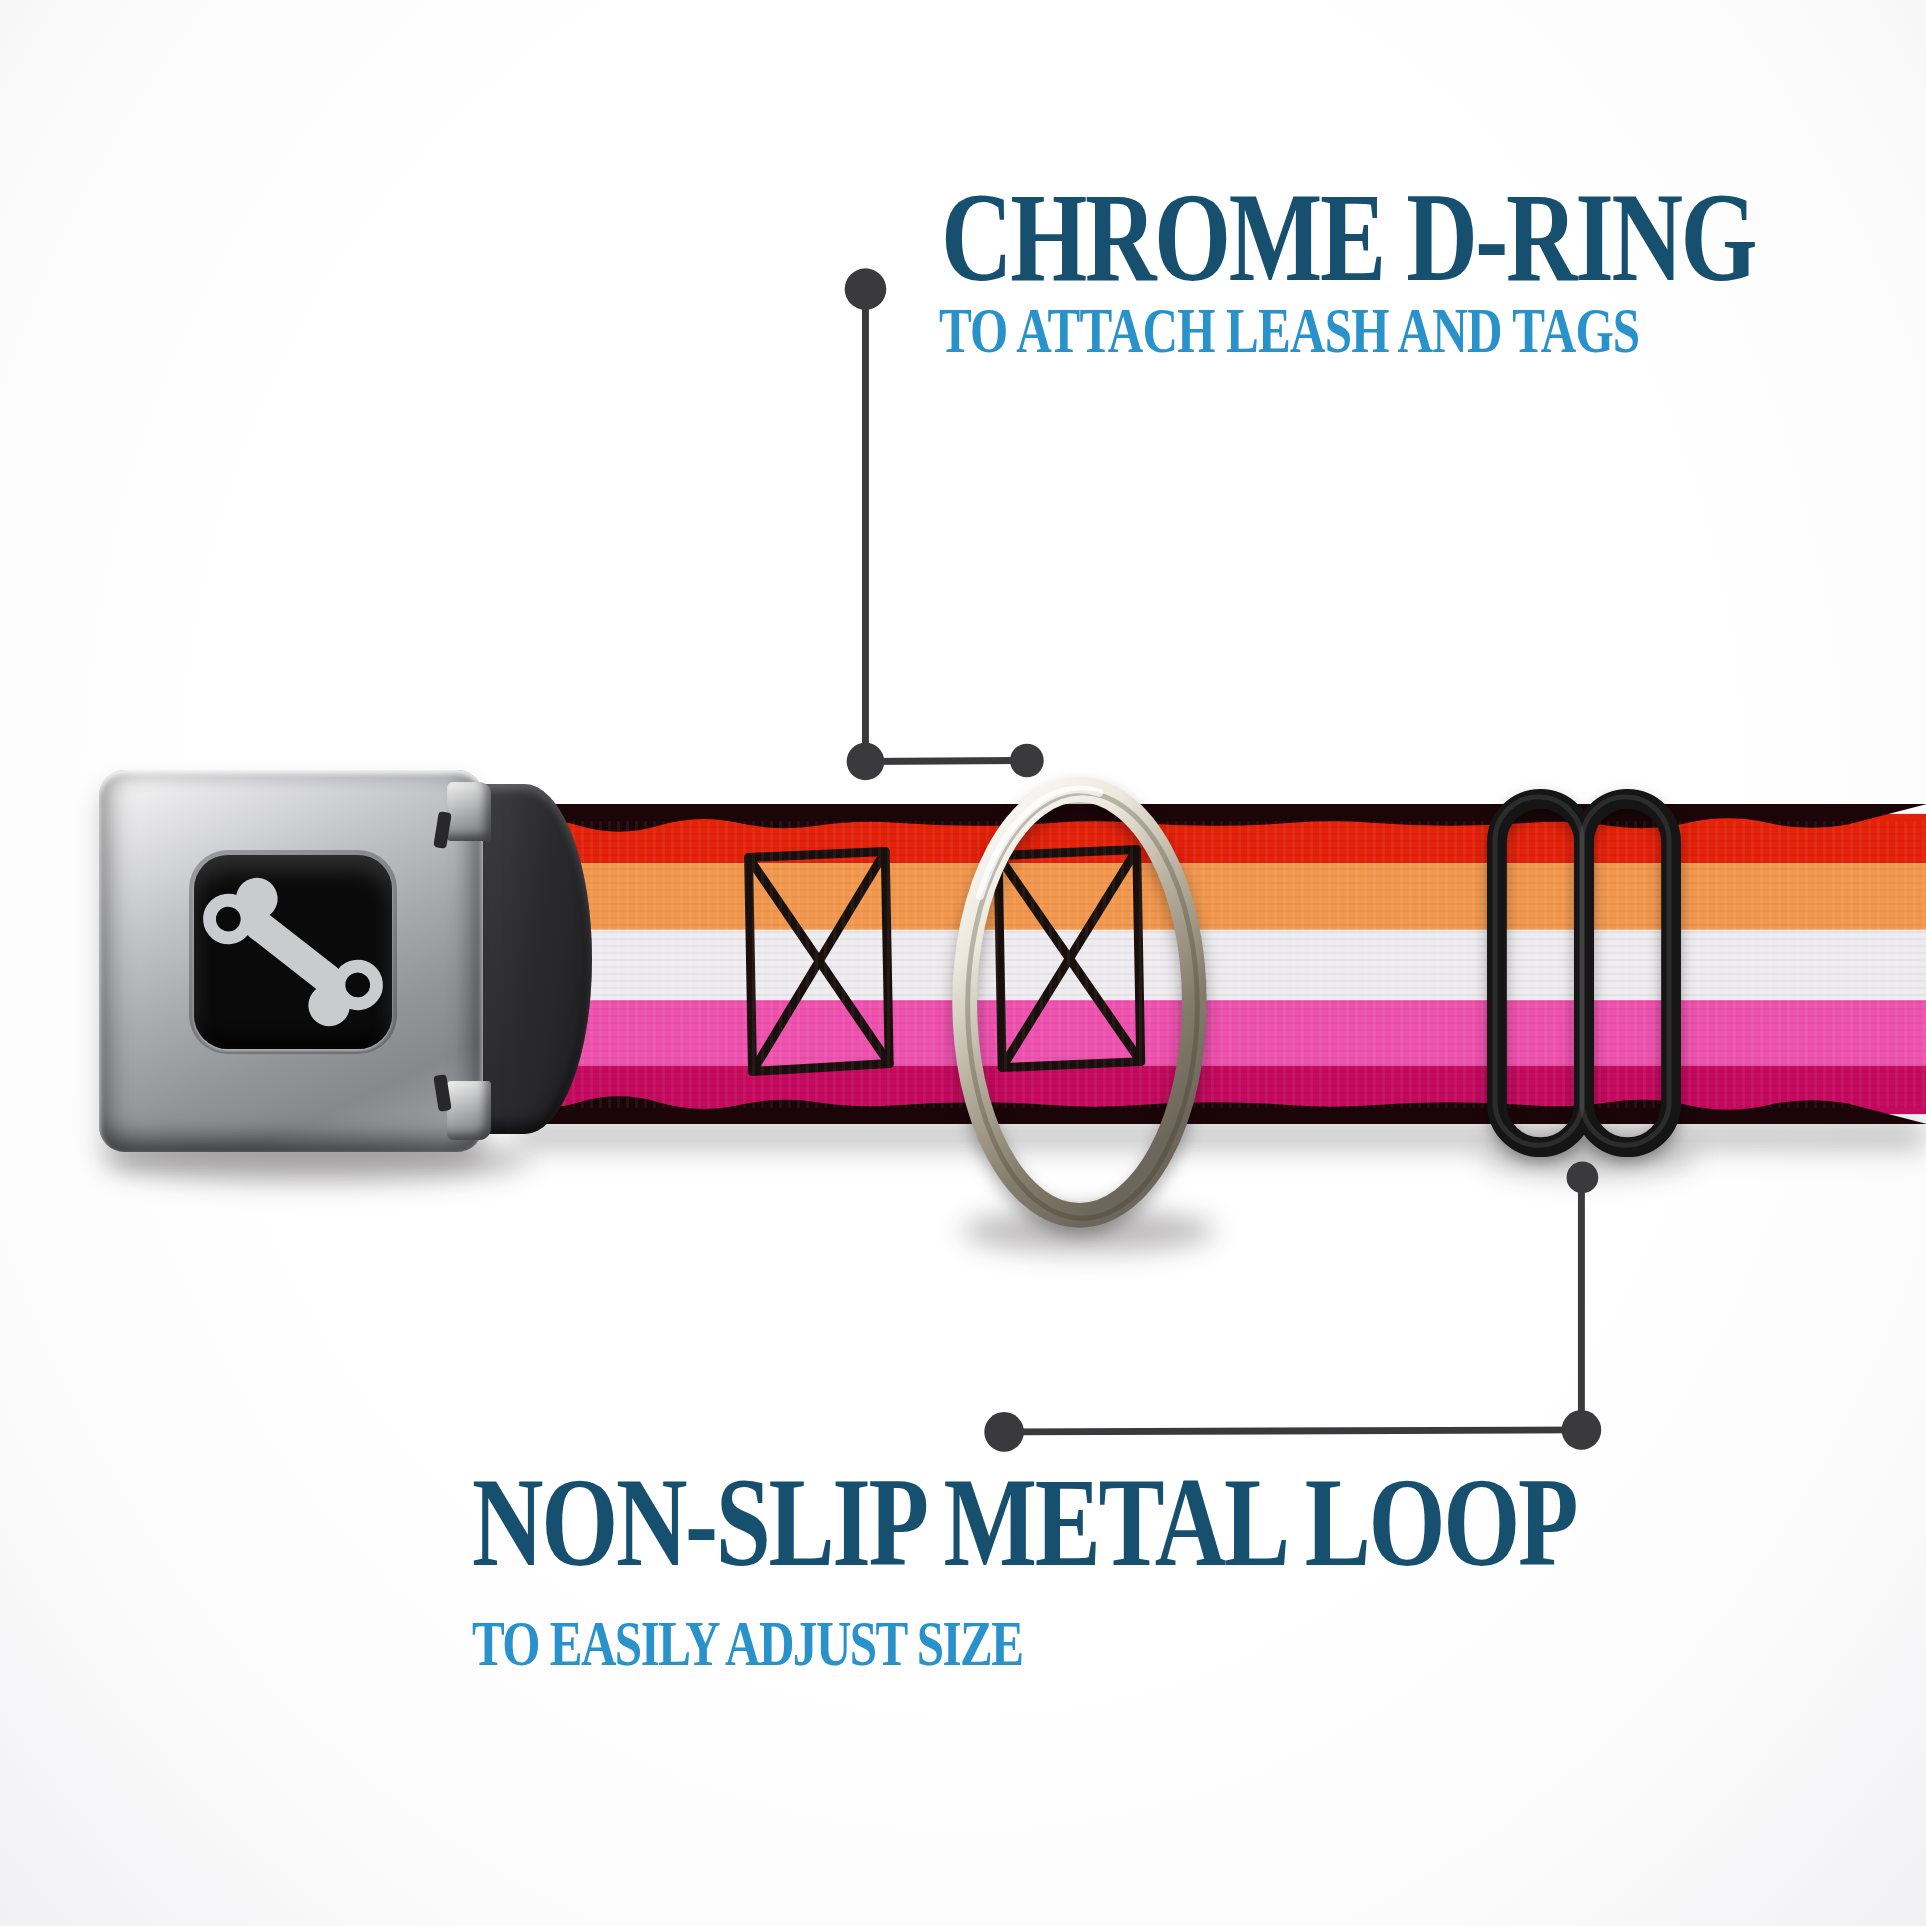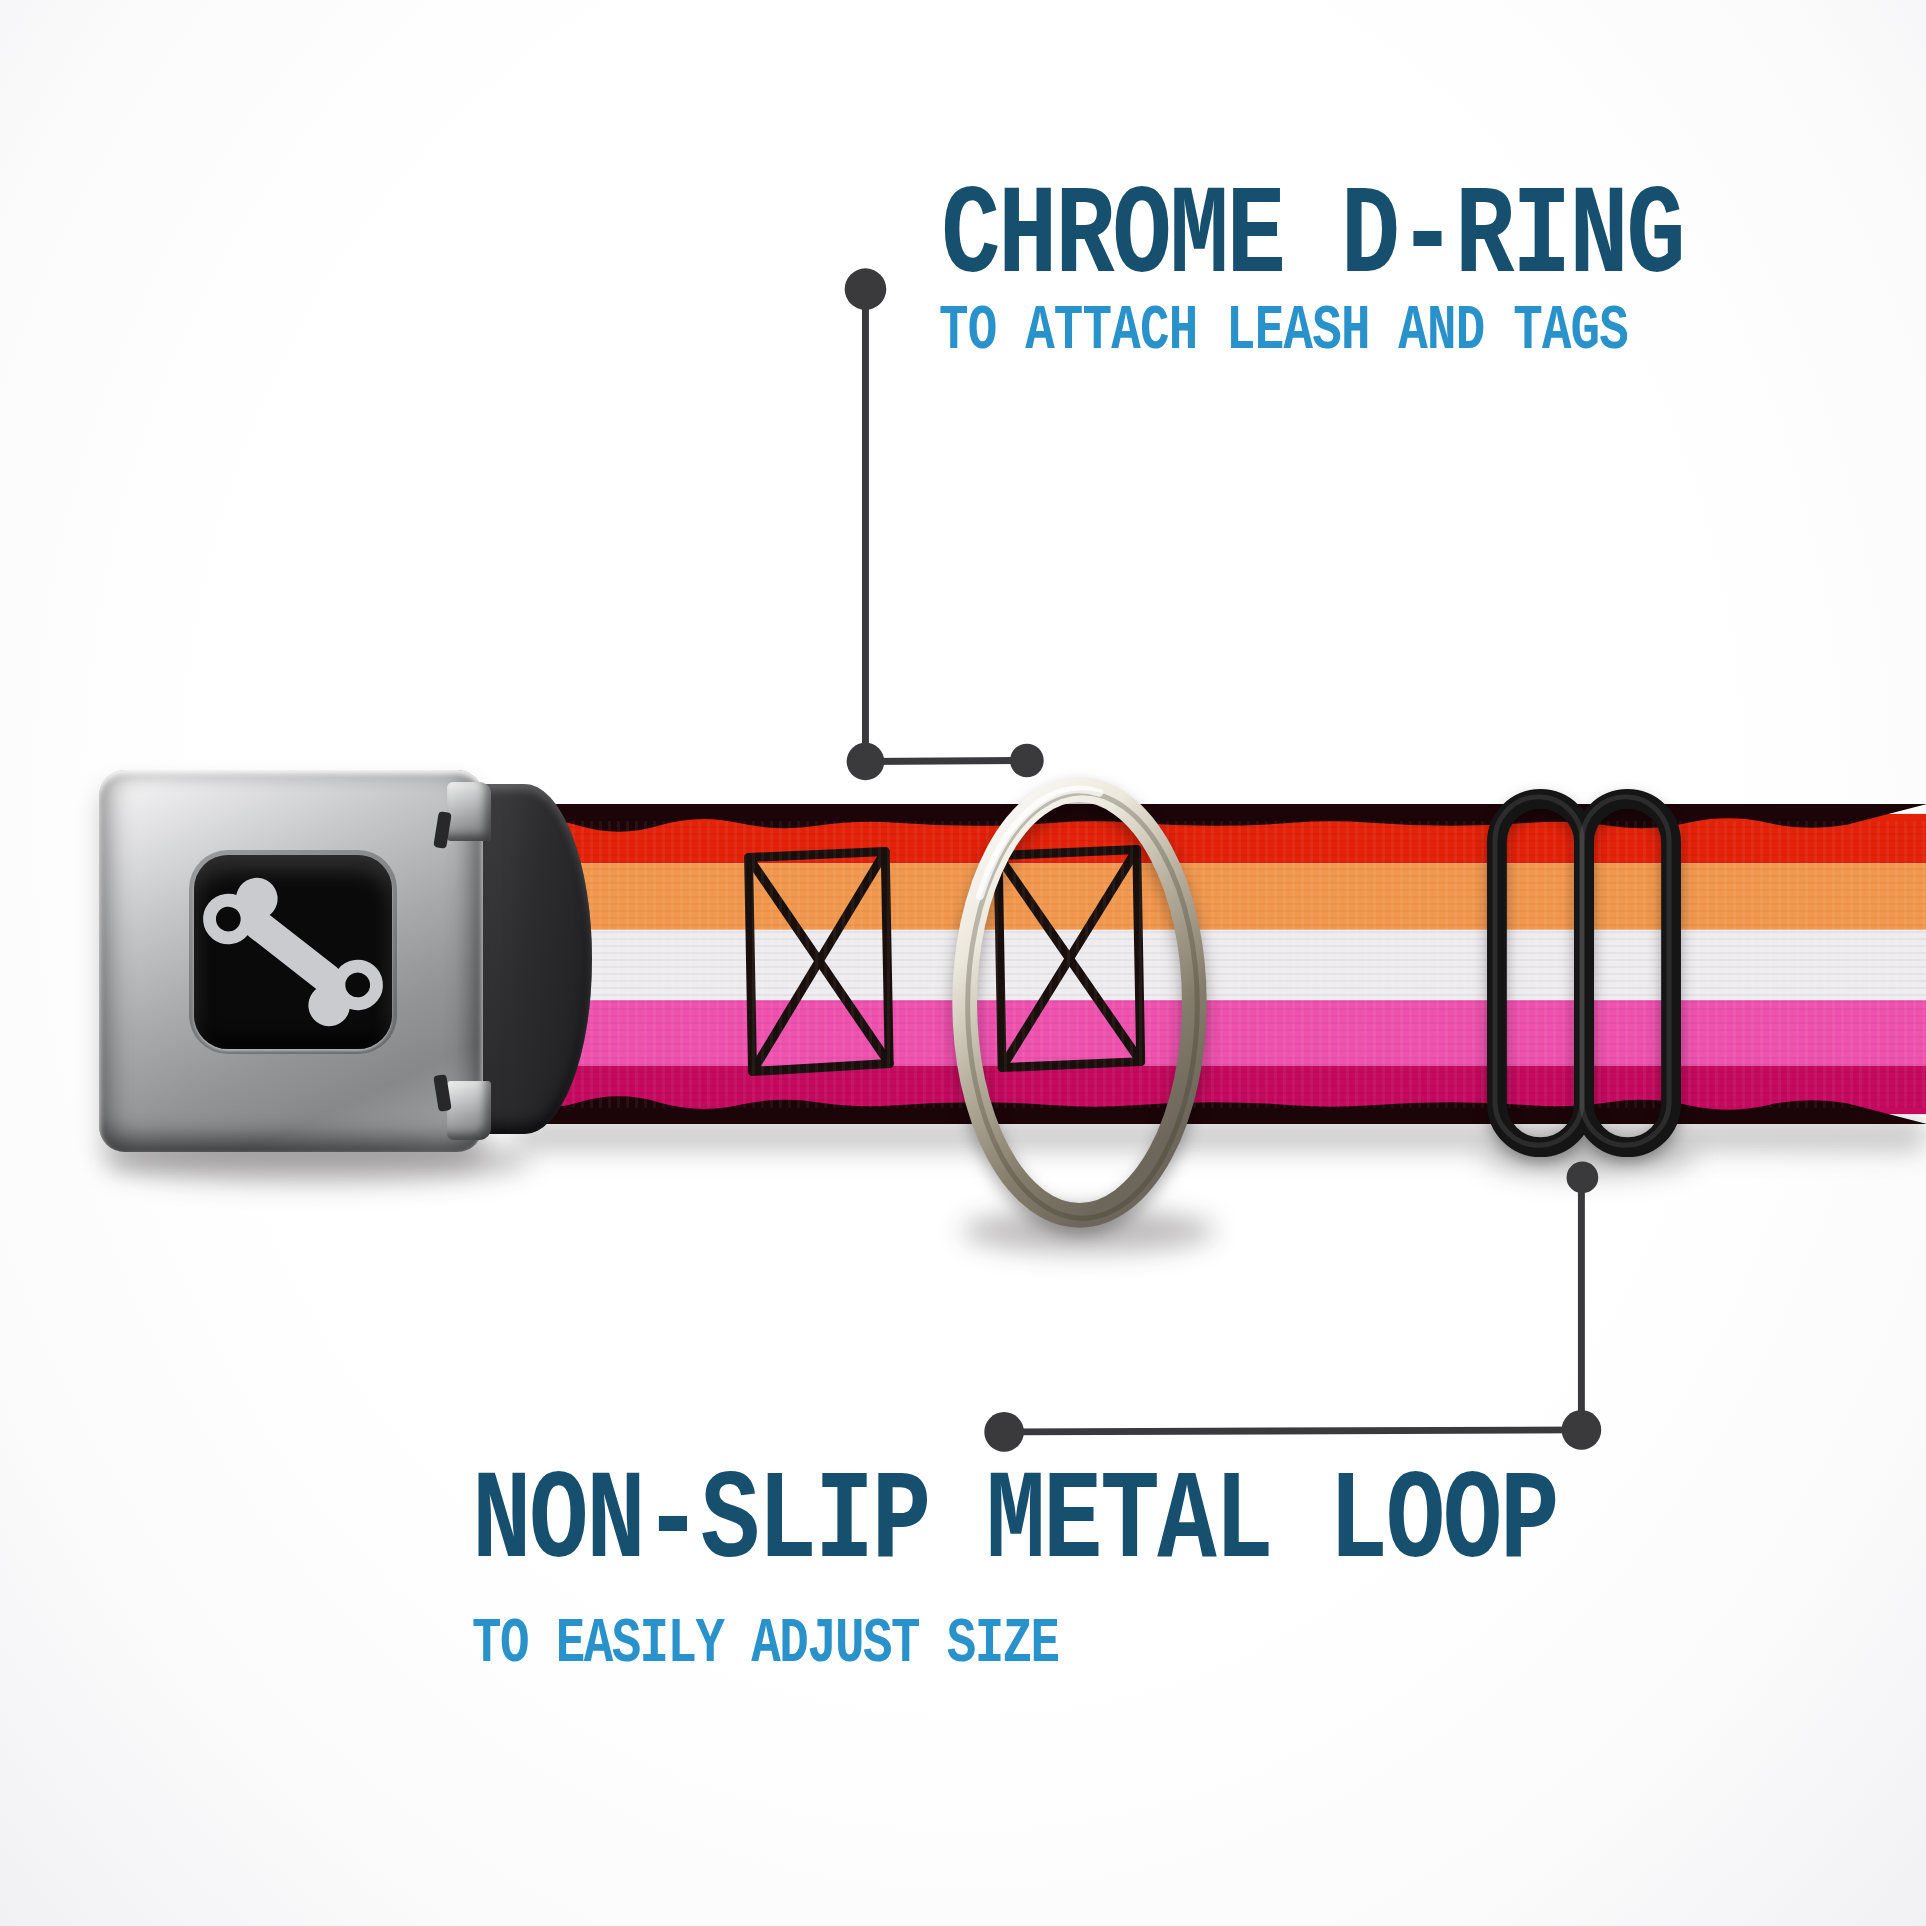--- a/index.html
+++ b/index.html
@@ -1,19 +1,19 @@
 <!DOCTYPE html>
 <html><head>
 <meta charset="utf-8">
 <style>
   html,body{margin:0;padding:0;background:#ffffff;}
   .stage{
     position:relative;width:1927px;height:1927px;overflow:hidden;
     background:radial-gradient(ellipse at 50% 42%, #ffffff 55%, #fbfbfc 78%, #f1f1f3 100%);
-    font-family:Liberation Mono, monospace;
+    font-family:Liberation Serif, serif;
   }
   
   .callout-title{
     position:absolute;font-weight:bold;font-size:127px;line-height:1;
     letter-spacing:-3px;color:#17506f;transform:scaleX(.78);transform-origin:left top;
     white-space:nowrap;
   }
   .callout-sub{
     position:absolute;font-weight:bold;font-size:63px;line-height:1;
     letter-spacing:-1px;color:#2a92cb;transform:scaleX(.78);transform-origin:left top;

